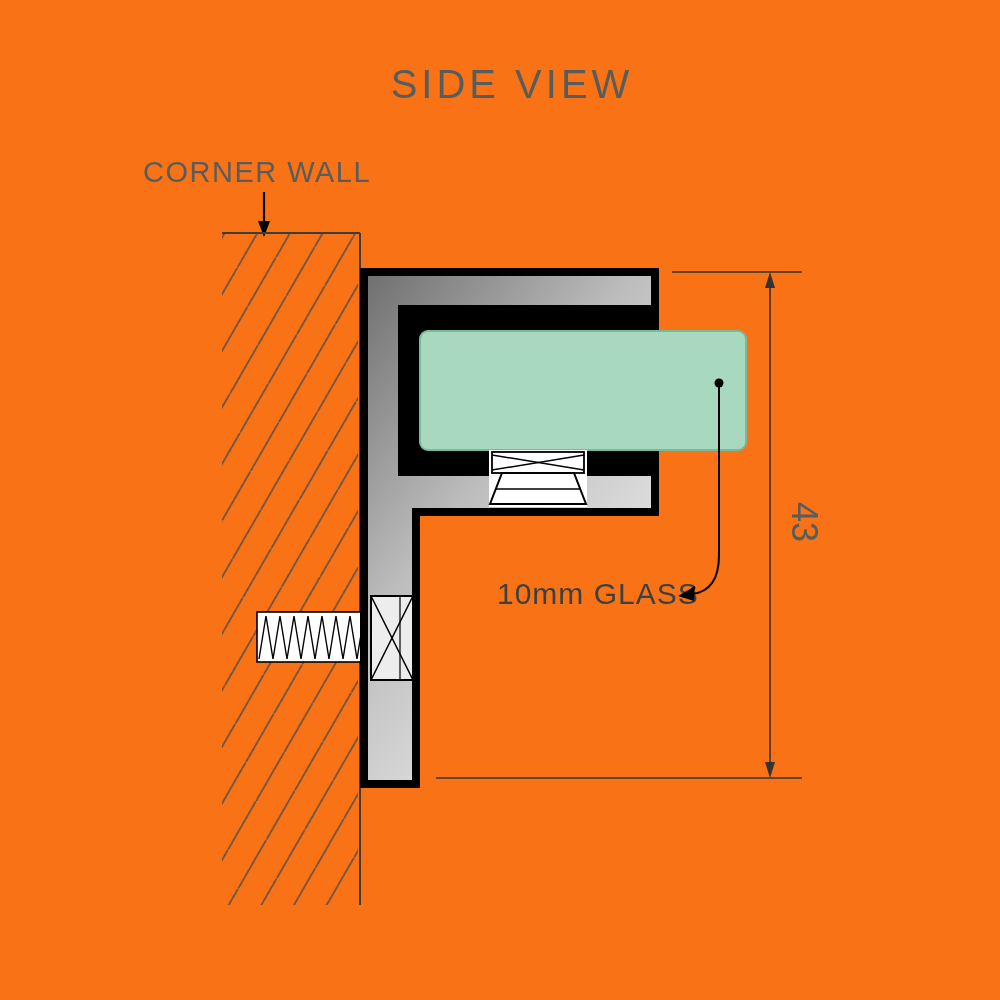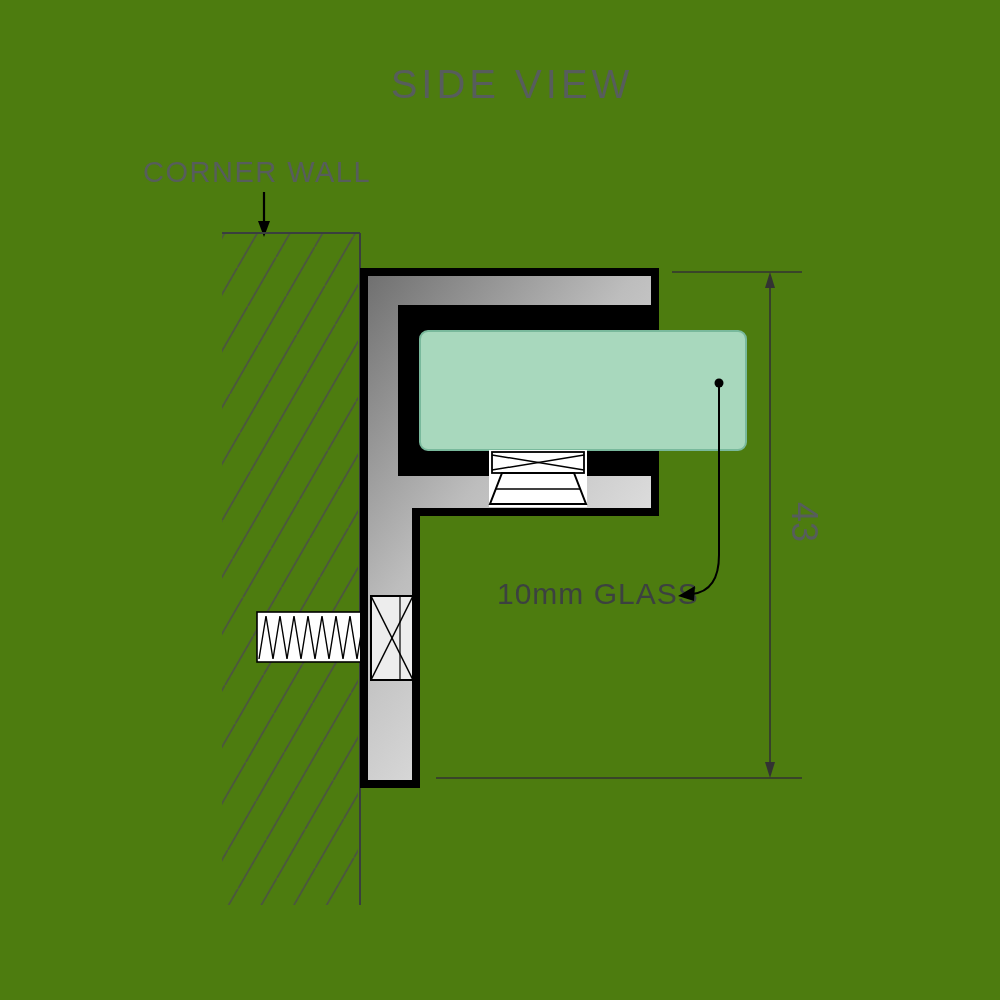--- a/index.html
+++ b/index.html
@@ -7,21 +7,21 @@
     padding: 0;
     background: #ffffff;
     width: 1000px;
     height: 1000px;
     font-family: "Liberation Sans", sans-serif;
   }
   #stage {
     position: relative;
     width: 1000px;
     height: 1000px;
-    background: #4d7c0f;
+    background: #f97316;
     overflow: hidden;
   }
   svg text {
     font-family: "Liberation Sans", sans-serif;
   }
   .title-text {
     font-size: 40px;
     letter-spacing: 4px;
     fill: #575d5c;
   }

